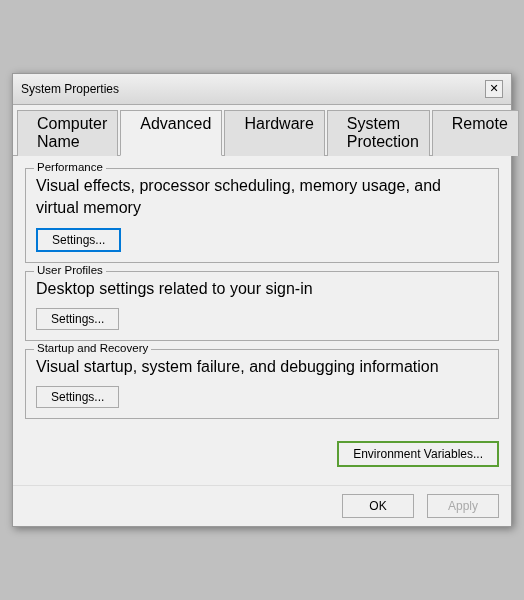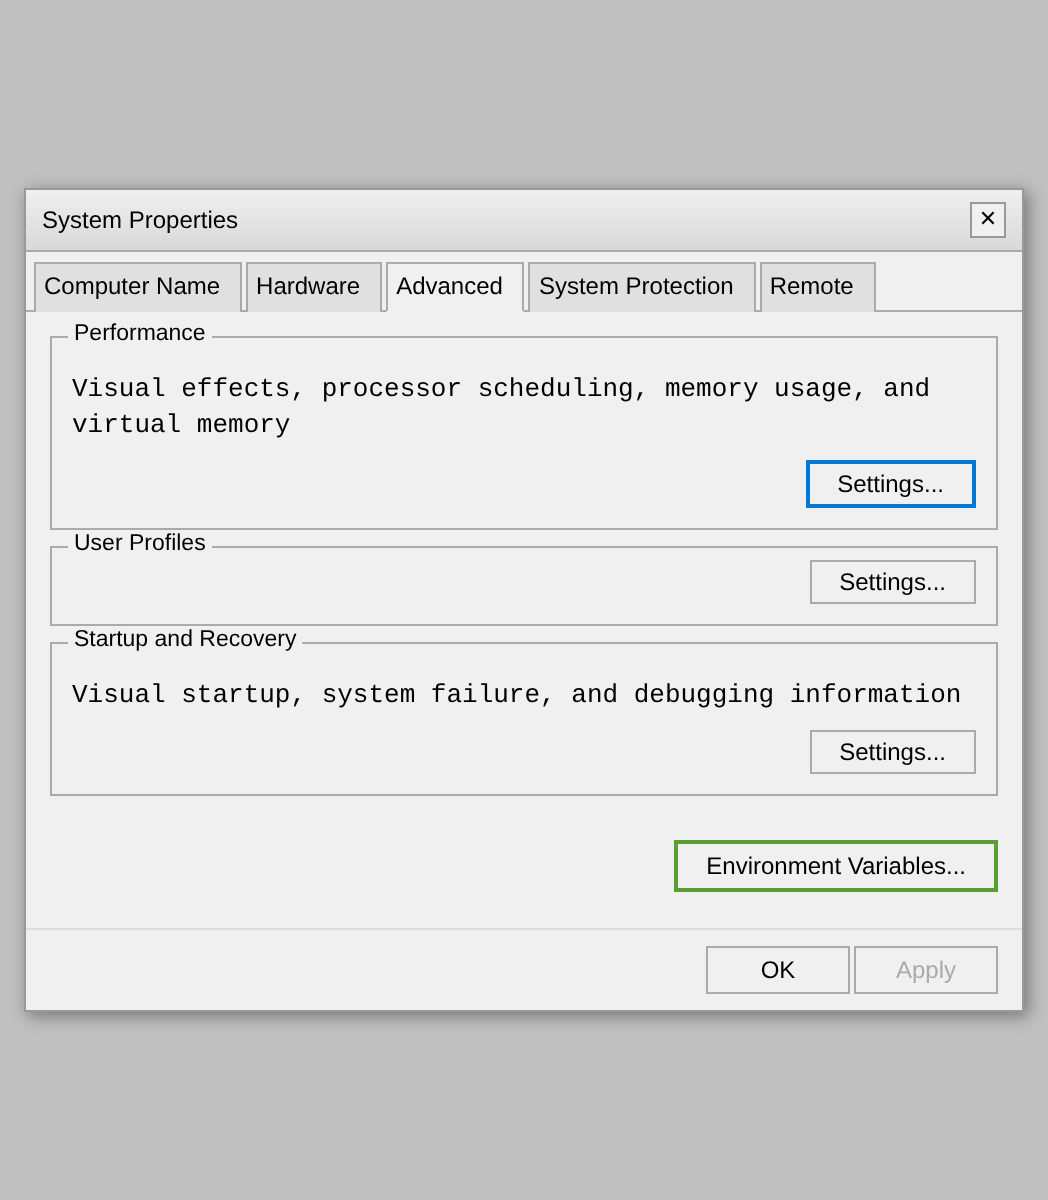--- a/index.html
+++ b/index.html
@@ -56,27 +56,27 @@
     }
 
     .tab-bar {
       display: flex;
       background: #f0f0f0;
       border-bottom: 1px solid #aaa;
       padding: 4px 4px 0 4px;
     }
 
     .tab {
-      padding: 4px 10px 5px 4px;
+      padding: 4px 10px 5px 19px;
       border: 1px solid #aaa;
       border-bottom: none;
       cursor: pointer;
       background: #e0e0e0;
       margin-right: 2px;
-      font-size: 12px;
+      font-size: 16px;
       color: #000;
       position: relative;
       bottom: -1px;
     }
 
     .tab.active {
       background: #f0f0f0;
       border-bottom: 1px solid #f0f0f0;
       z-index: 1;
       font-weight: normal;
@@ -104,31 +104,30 @@
       position: absolute;
       top: -8px;
       left: 8px;
       background: #f0f0f0;
       padding: 0 3px;
       font-size: 11.5px;
       color: #000;
     }
 
     .group-desc {
-      font-size: 13px;
-      color: #000;
-      margin-top: 11px;
+      font-size: 16px;
+      color: #000;
+      margin-top: 0;
       margin-bottom: 8px;
       line-height: 1.4;
-      font-family: Liberation Mono, monospace;
     }
 
     .group-btn-row {
       display: flex;
-      justify-content: flex-end;
+      justify-content: flex-start;
     }
 
     .settings-btn {
       padding: 3px 14px;
       background: #f0f0f0;
       border: 1px solid #aaa;
       cursor: pointer;
       font-size: 12px;
       color: #000;
       min-width: 80px;
@@ -153,21 +152,21 @@
       justify-content: flex-end;
       margin-top: 22px;
       margin-bottom: 8px;
     }
 
     .bottom-buttons {
       display: flex;
       justify-content: flex-end;
       padding: 8px 12px;
       border-top: 1px solid #ddd;
-      gap: 2px;
+      gap: 13px;
       background: #f0f0f0;
     }
 
     .bottom-btn {
       padding: 4px 0;
       background: #f0f0f0;
       border: 1px solid #aaa;
       cursor: pointer;
       font-size: 12px;
       color: #000;
@@ -184,38 +183,39 @@
 
 <div class="window">
 
   <div class="title-bar">
     <span class="title-bar-text">System Properties</span>
     <button class="close-btn">✕</button>
   </div>
 
   <div class="tab-bar">
     <div class="tab">Computer Name</div>
+    <div class="tab active">Advanced</div>
     <div class="tab">Hardware</div>
-    <div class="tab active">Advanced</div>
     <div class="tab">System Protection</div>
     <div class="tab">Remote</div>
   </div>
 
   <div class="content">
 
     <div class="group-box">
       <span class="group-label">Performance</span>
       <p class="group-desc">Visual effects, processor scheduling, memory usage, and virtual memory</p>
       <div class="group-btn-row">
         <button class="settings-btn highlighted">Settings...</button>
       </div>
     </div>
 
     <div class="group-box">
       <span class="group-label">User Profiles</span>
+      <p class="group-desc">Desktop settings related to your sign-in</p>
       <div class="group-btn-row">
         <button class="settings-btn">Settings...</button>
       </div>
     </div>
 
     <div class="group-box">
       <span class="group-label">Startup and Recovery</span>
       <p class="group-desc">Visual startup, system failure, and debugging information</p>
       <div class="group-btn-row">
         <button class="settings-btn">Settings...</button>

